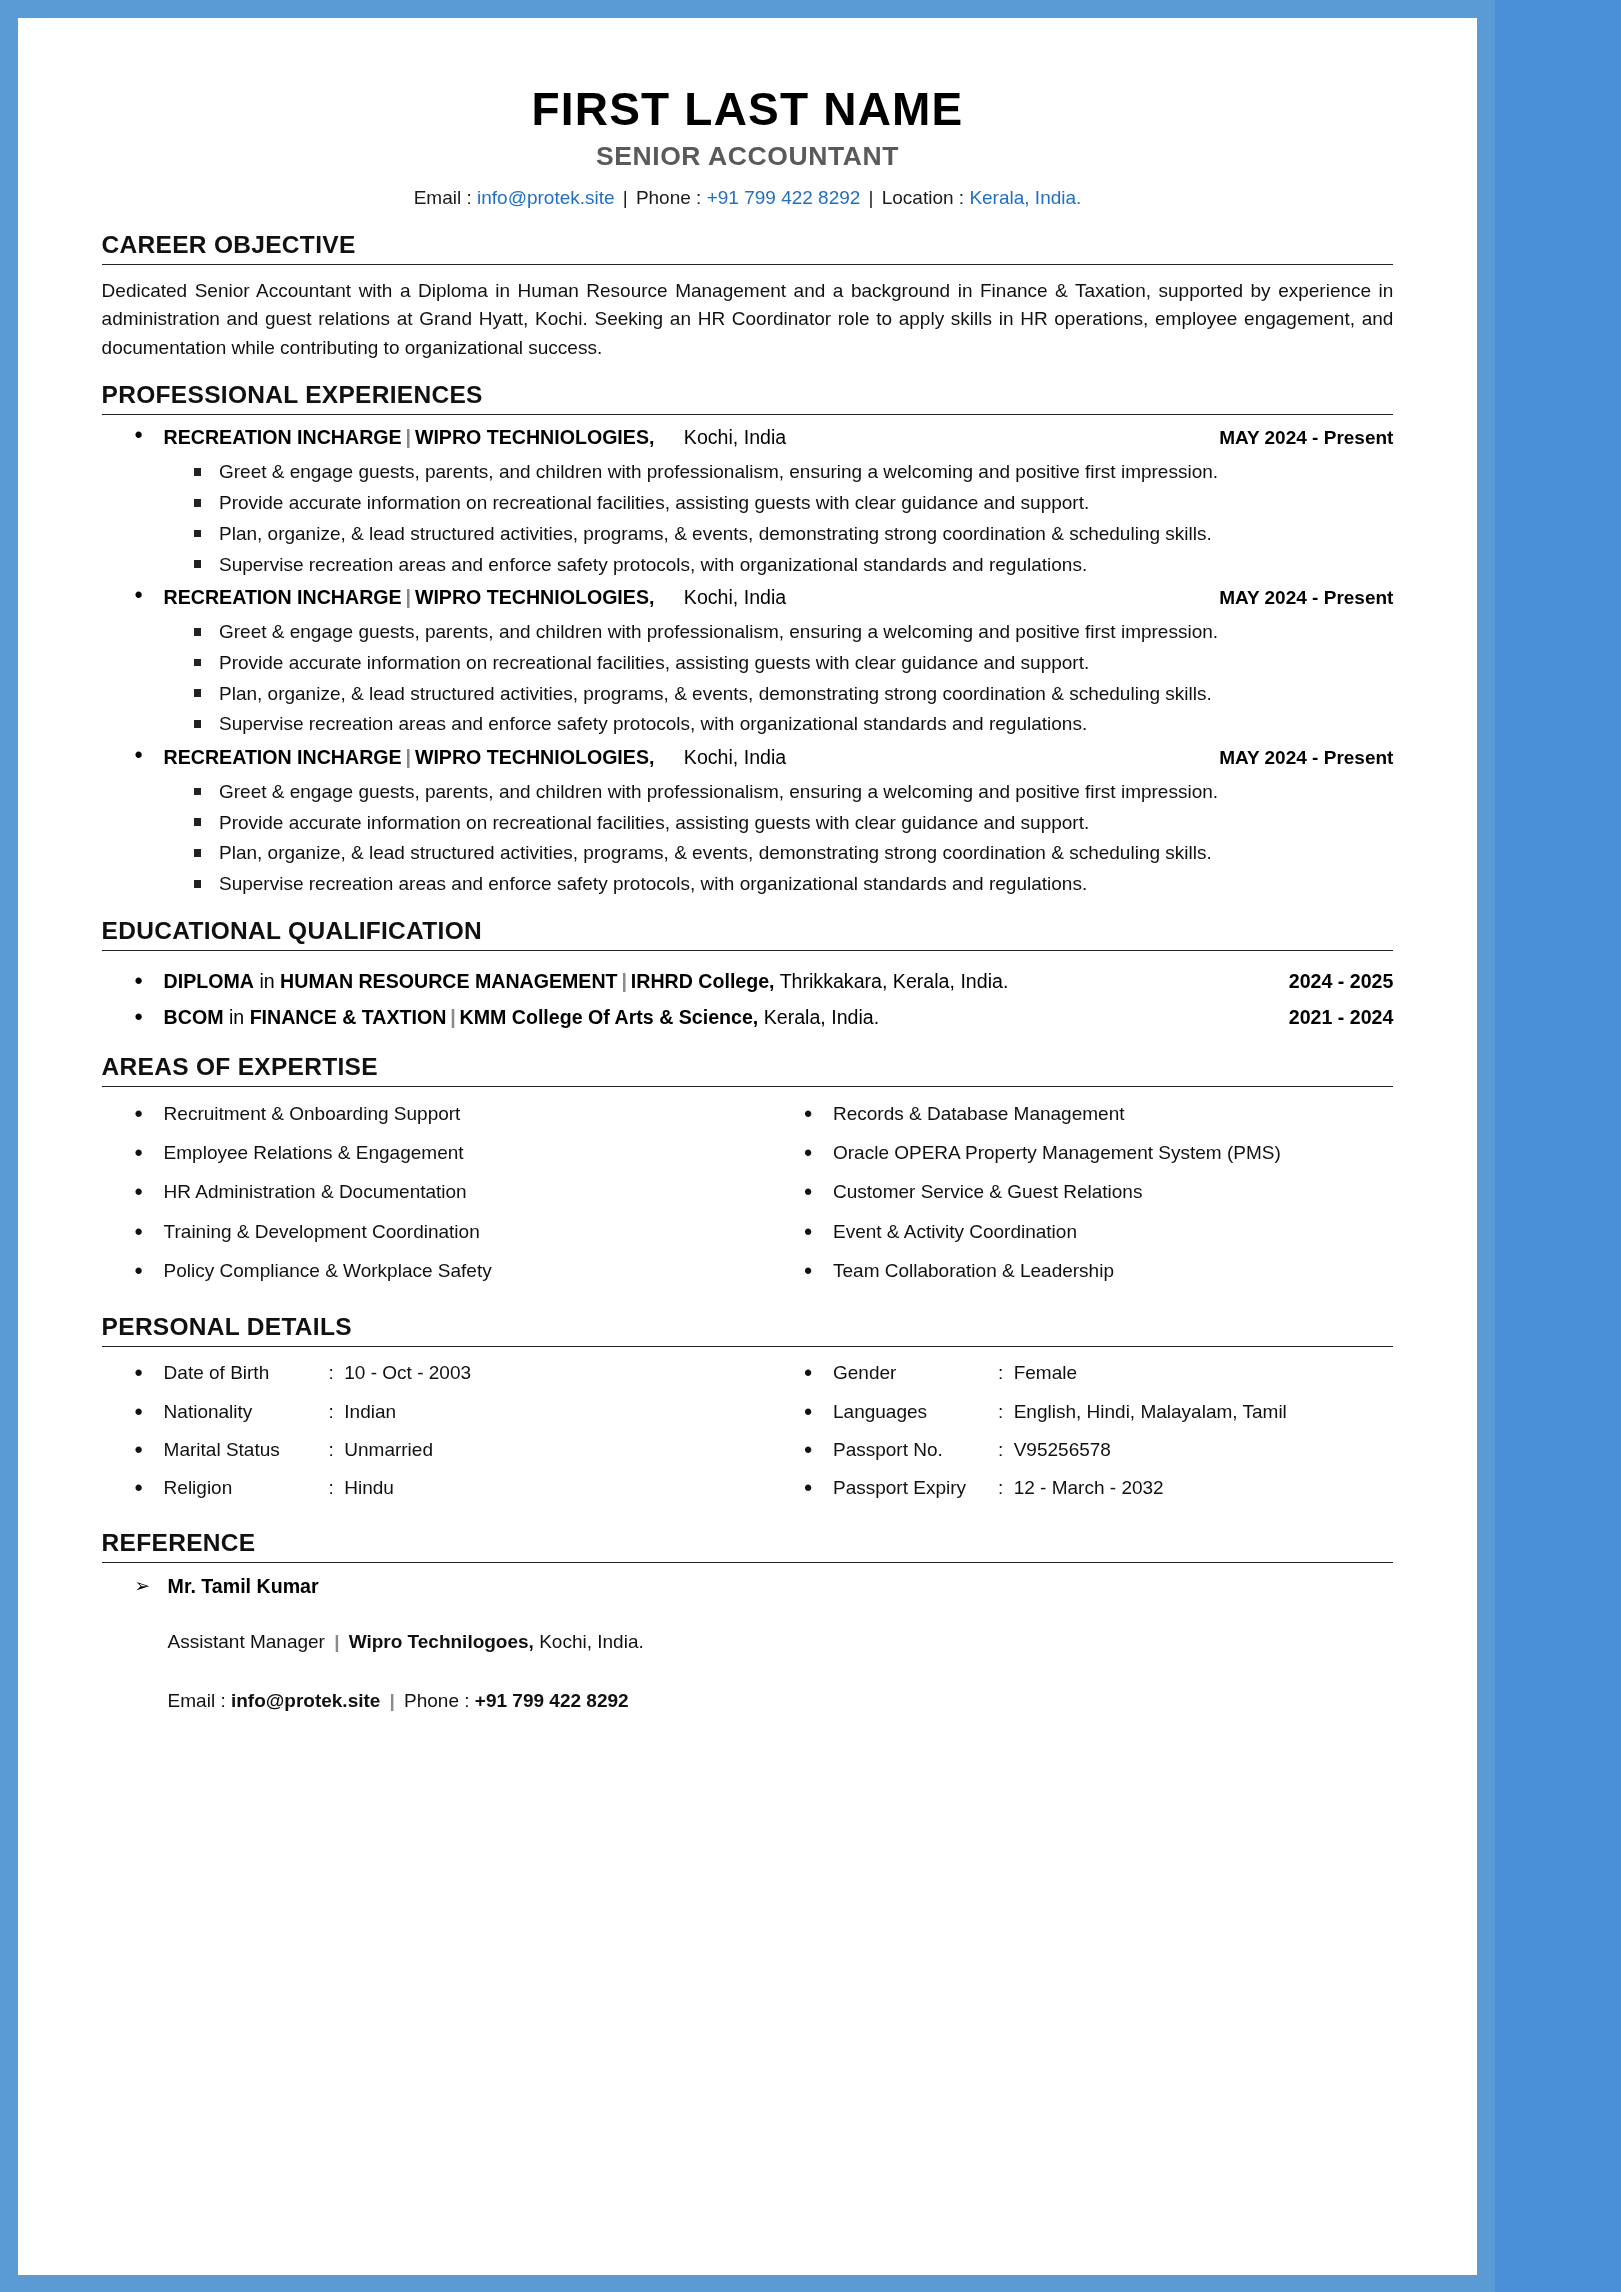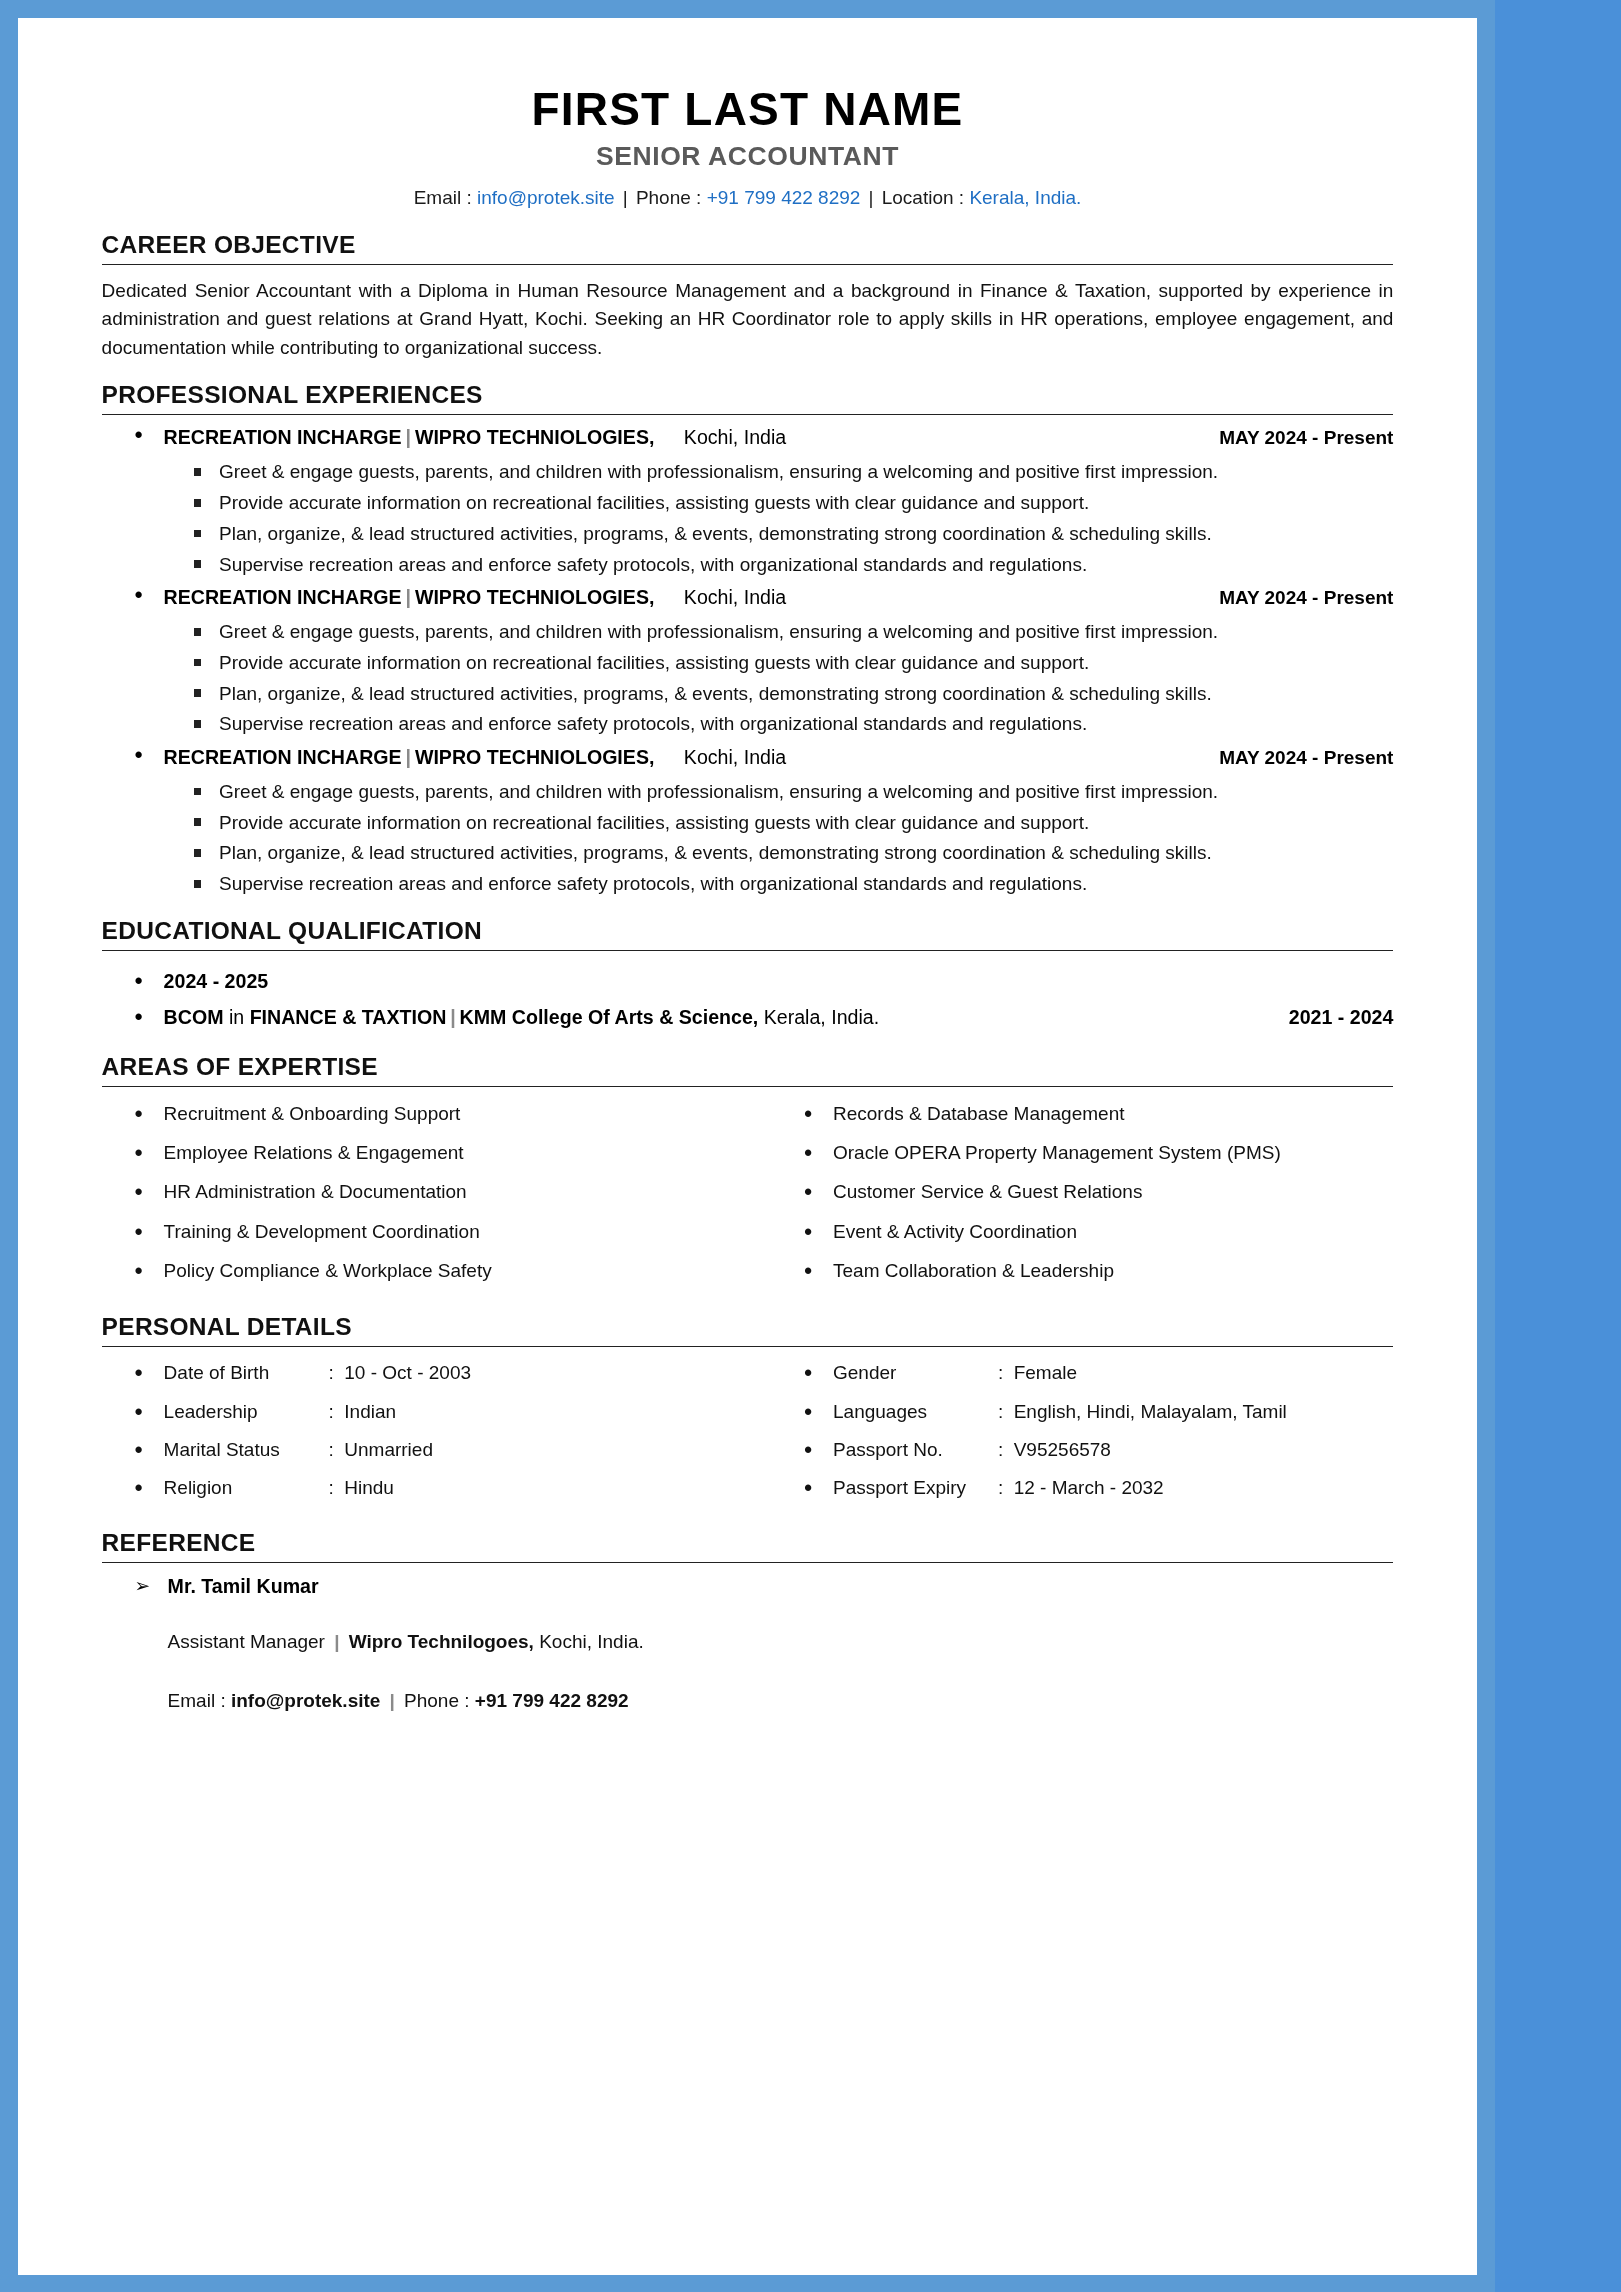--- a/index.html
+++ b/index.html
@@ -285,20 +285,26 @@
       <li>Provide accurate information on recreational facilities, assisting guests with clear guidance and support.</li>
       <li>Plan, organize, &amp; lead structured activities, programs, &amp; events, demonstrating strong coordination &amp; scheduling skills.</li>
       <li>Supervise recreation areas and enforce safety protocols, with organizational standards and regulations.</li>
     </ul>
   </div>
 
   <div class="section-head">EDUCATIONAL QUALIFICATION</div>
   <div class="rule"></div>
 
   <div class="edu-row">
+    <div>
+      <span class="b">DIPLOMA</span>
+      <span>in</span>
+      <span class="b">HUMAN RESOURCE MANAGEMENT</span><span class="pipe">|</span><span class="b">IRHRD College,</span>
+      <span>Thrikkakara, Kerala, India.</span>
+    </div>
     <div class="edu-dates">2024 - 2025</div>
   </div>
 
   <div class="edu-row">
     <div>
       <span class="b">BCOM</span>
       <span>in</span>
       <span class="b">FINANCE &amp; TAXTION</span><span class="pipe">|</span><span class="b">KMM College Of Arts &amp; Science,</span>
       <span>Kerala, India.</span>
     </div>
@@ -329,21 +335,21 @@
   <div class="rule"></div>
 
   <div class="two-col">
     <div class="col">
       <div class="pd-row">
         <span class="pd-label">Date of Birth</span>
         <span class="pd-colon">:</span>
         <span class="pd-value">10 - Oct - 2003</span>
       </div>
       <div class="pd-row">
-        <span class="pd-label">Leadership</span>
+        <span class="pd-label">Nationality</span>
         <span class="pd-colon">:</span>
         <span class="pd-value">Indian</span>
       </div>
       <div class="pd-row">
         <span class="pd-label">Marital Status</span>
         <span class="pd-colon">:</span>
         <span class="pd-value">Unmarried</span>
       </div>
       <div class="pd-row">
         <span class="pd-label">Religion</span>

